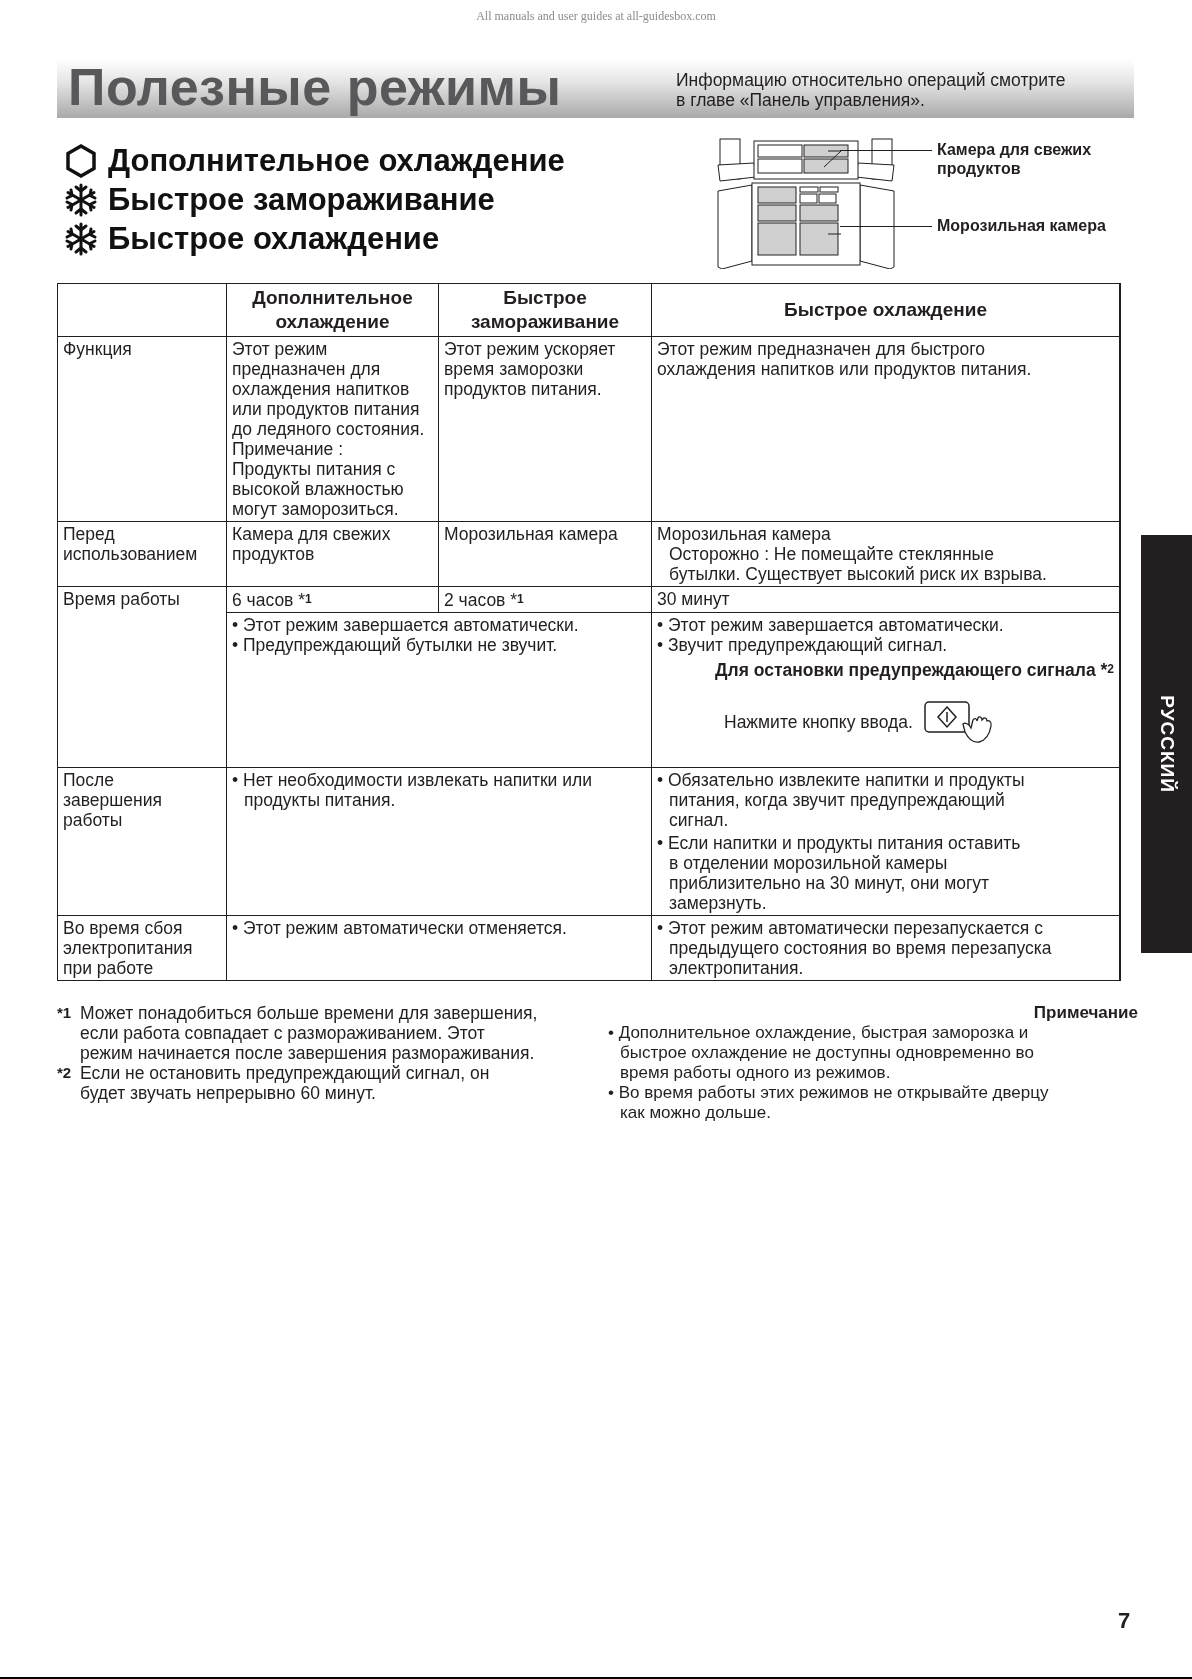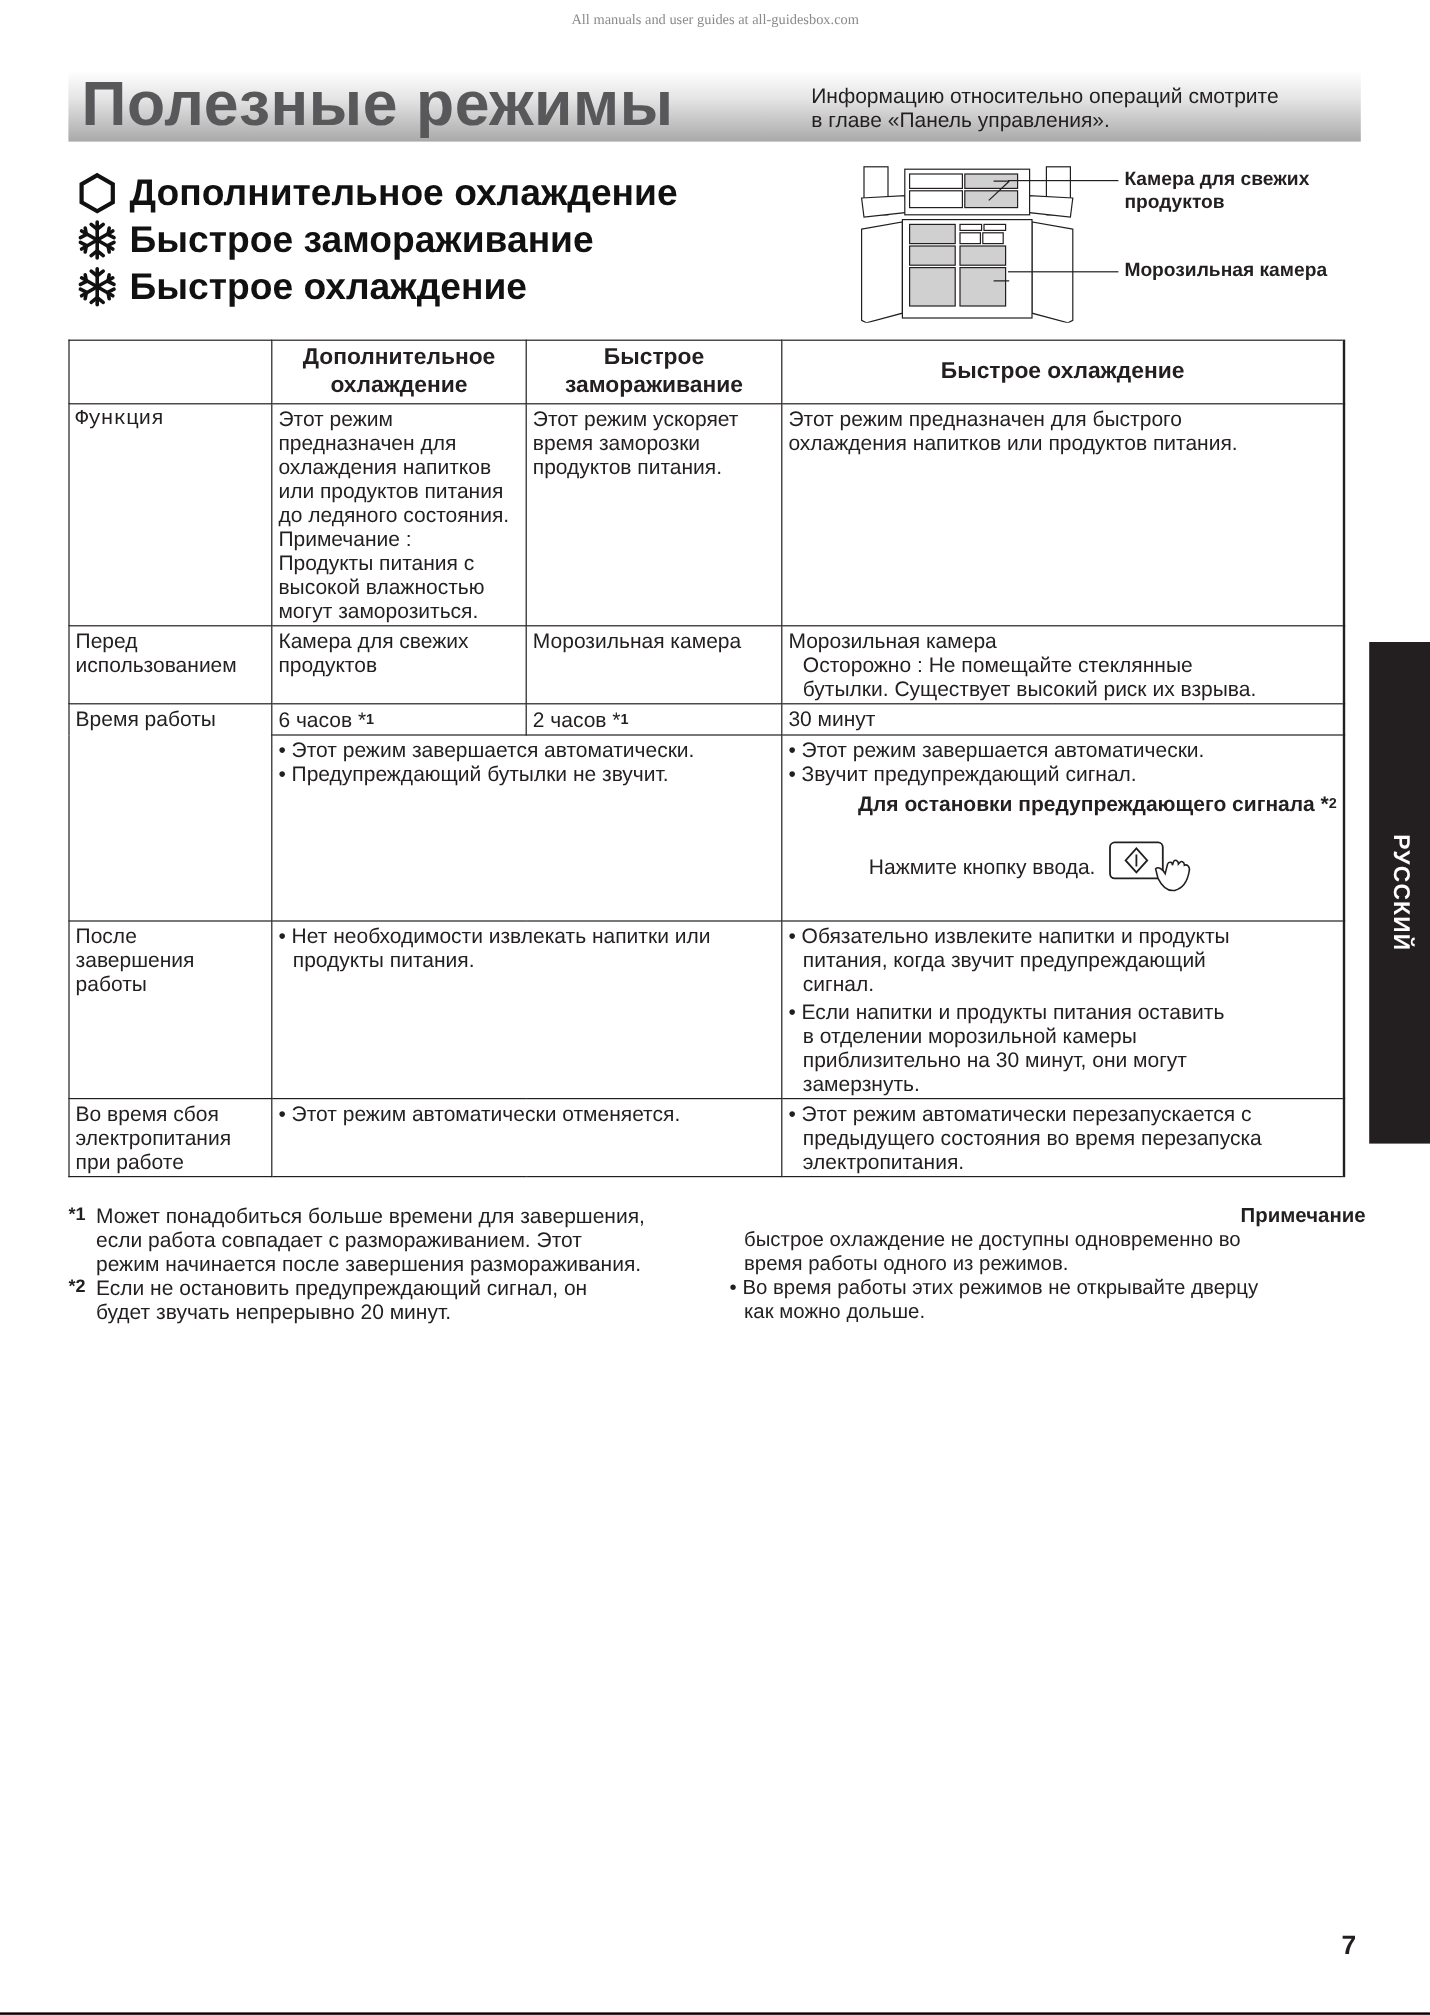--- a/index.html
+++ b/index.html
@@ -137,21 +137,21 @@
 
 <table class="modes-table">
   <tbody>
       <tr>
     <th class="c1" style="height:48px;"></th>
     <th class="c2">Дополнительное охлаждение</th>
     <th class="c3">Быстрое замораживание</th>
     <th>Быстрое охлаждение</th>
   </tr>
   <tr>
-    <td style="height:180px;font-family:Liberation Mono, monospace;">Функция</td>
+    <td style="height:180px;">Функция</td>
     <td>
       <span class="ind" style="padding-left:0">Этот режим</span>
       <span class="ind" style="padding-left:0">предназначен для</span>
       <span class="ind" style="padding-left:0">охлаждения напитков</span>
       <span class="ind" style="padding-left:0">или продуктов питания</span>
       <span class="ind" style="padding-left:0">до ледяного состояния.</span>
       <span class="ind" style="padding-left:0">Примечание :</span>
       <span class="ind" style="padding-left:0">Продукты питания с</span>
       <span class="ind" style="padding-left:0">высокой влажностью</span>
       <span class="ind" style="padding-left:0">могут заморозиться.</span>
@@ -250,27 +250,28 @@
     <div>
       <div>Может понадобиться больше времени для завершения,</div>
       <div>если работа совпадает с размораживанием. Этот</div>
       <div>режим начинается после завершения размораживания.</div>
     </div>
   </div>
   <div class="fn-item">
     <span class="fn-mark">*2</span>
     <div>
       <div>Если не остановить предупреждающий сигнал, он</div>
-      <div>будет звучать непрерывно 20 минут.</div>
+      <div>будет звучать непрерывно 60 минут.</div>
     </div>
   </div>
 </div>
 
 <div class="abs note">
   <div class="bold">Примечание</div>
+  <span class="ind" style="padding-left:0">• Дополнительное охлаждение, быстрая заморозка и</span>
   <span class="ind">быстрое охлаждение не доступны одновременно во</span>
   <span class="ind">время работы одного из режимов.</span>
   <span class="ind" style="padding-left:0">• Во время работы этих режимов не открывайте дверцу</span>
   <span class="ind">как можно дольше.</span>
 </div>
 
 <div class="abs side-tab">
   <span class="side-tab-label">РУССКИЙ</span>
 </div>
 

